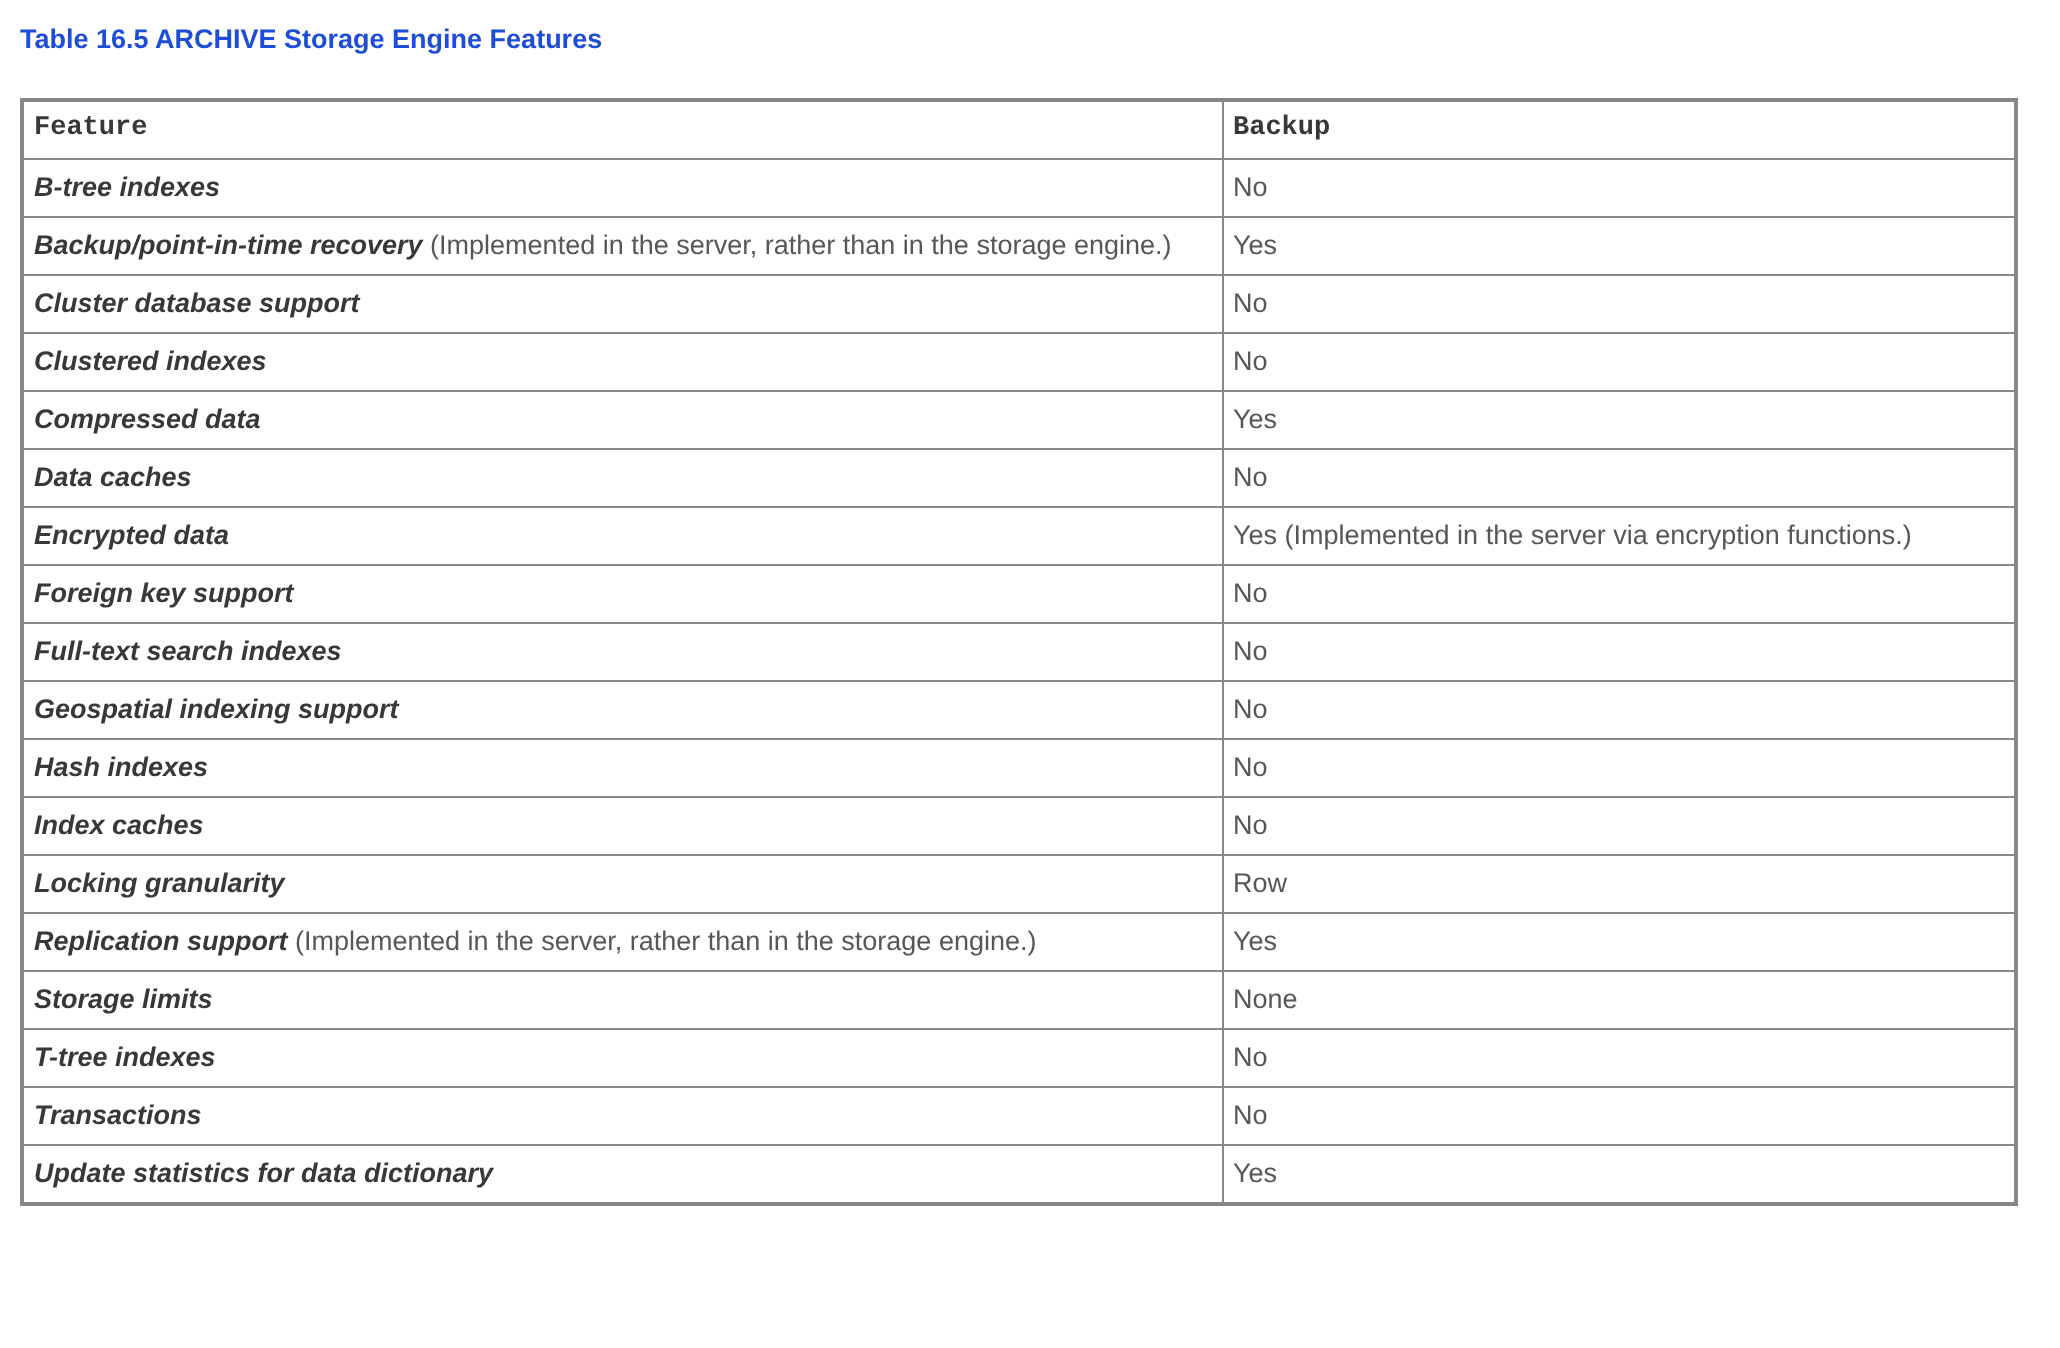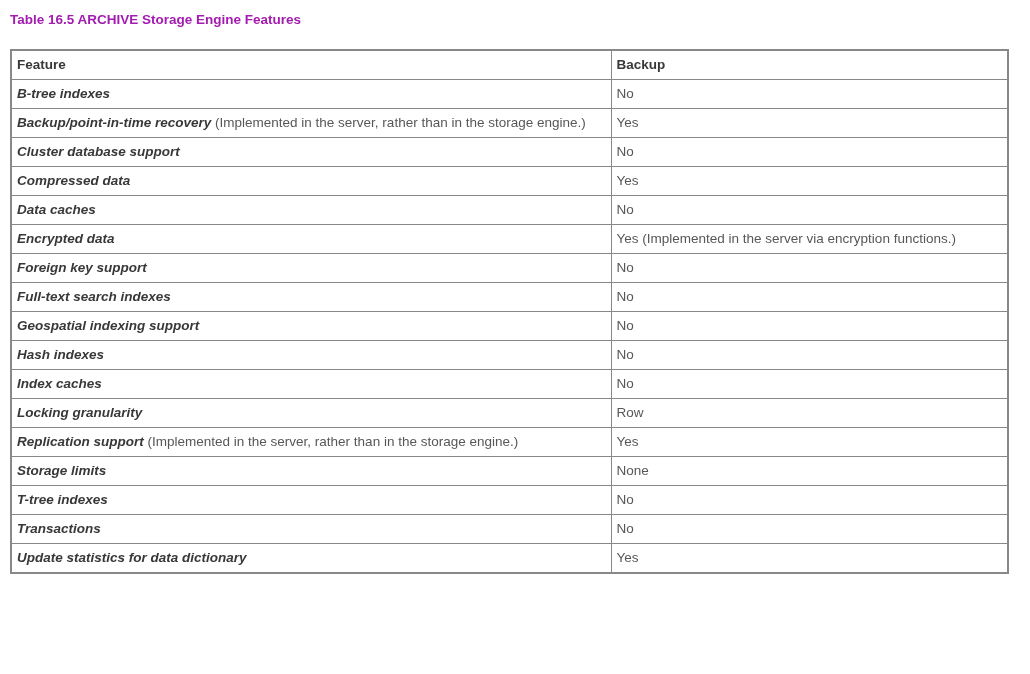--- a/index.html
+++ b/index.html
@@ -6,21 +6,21 @@
   body {
     width: 1030px; height: 674px;
     font-family: "Liberation Sans", "DejaVu Sans", sans-serif;
     color: #383838;
     overflow: hidden;
   }
   .page-title {
     margin: 11px 0 0 10px;
     font-size: 13.5px;
     font-weight: bold;
-    color: #a21caf;
+    color: #1d4ed8;
     line-height: 17px;
   }
   table.features {
     border-collapse: collapse;
     table-layout: fixed;
     width: 999px;
     margin: 21px 0 0 10px;
     border: 2px solid #888888;
   }
   table.features col.feature-col { width: 600px; }
@@ -30,20 +30,21 @@
     font-size: 13.5px;
     line-height: 18px;
     text-align: left;
     vertical-align: middle;
     overflow: hidden;
     white-space: nowrap;
   }
   table.features th {
     font-weight: bold;
     color: #383838;
+    font-family: Liberation Mono, monospace;
   }
   .feature-name {
     font-weight: bold;
     font-style: italic;
     color: #383838;
   }
   .feature-note { color: #575757; font-weight: normal; font-style: normal; }
   td.support-cell { color: #575757; }
 </style>
 </head>
@@ -66,20 +67,24 @@
       <tr>
         <td class="feature-cell"><span class="feature-name">B-tree indexes</span><span class="feature-note"></span></td>
         <td class="support-cell">No</td>
       </tr>
       <tr>
         <td class="feature-cell"><span class="feature-name">Backup/point-in-time recovery</span><span class="feature-note"> (Implemented in the server, rather than in the storage engine.)</span></td>
         <td class="support-cell">Yes</td>
       </tr>
       <tr>
         <td class="feature-cell"><span class="feature-name">Cluster database support</span><span class="feature-note"></span></td>
+        <td class="support-cell">No</td>
+      </tr>
+      <tr>
+        <td class="feature-cell"><span class="feature-name">Clustered indexes</span><span class="feature-note"></span></td>
         <td class="support-cell">No</td>
       </tr>
       <tr>
         <td class="feature-cell"><span class="feature-name">Compressed data</span><span class="feature-note"></span></td>
         <td class="support-cell">Yes</td>
       </tr>
       <tr>
         <td class="feature-cell"><span class="feature-name">Data caches</span><span class="feature-note"></span></td>
         <td class="support-cell">No</td>
       </tr>

